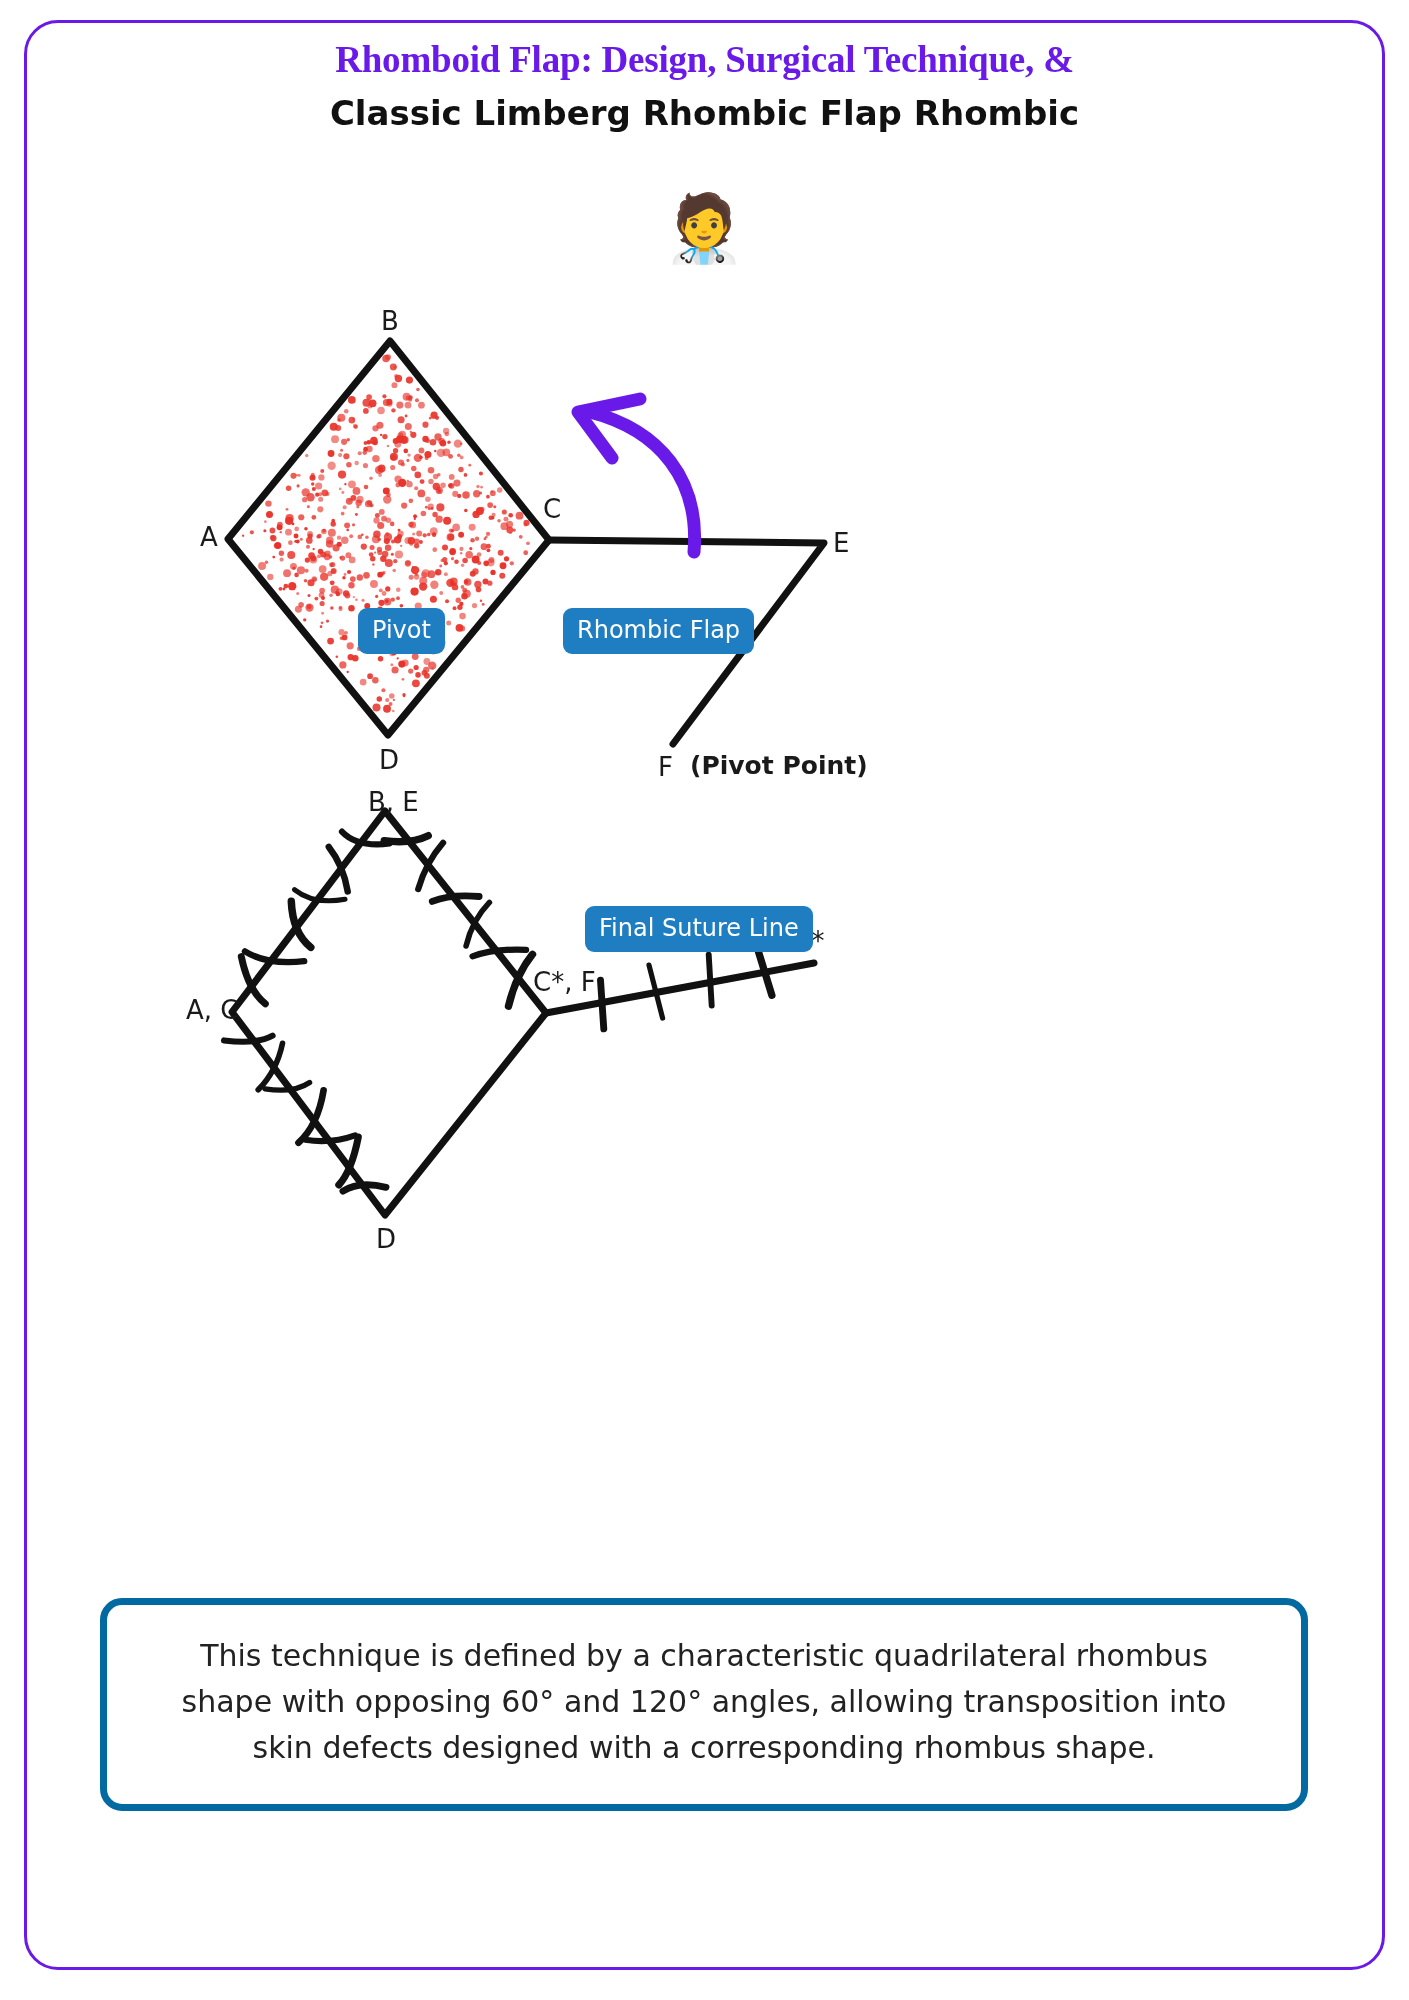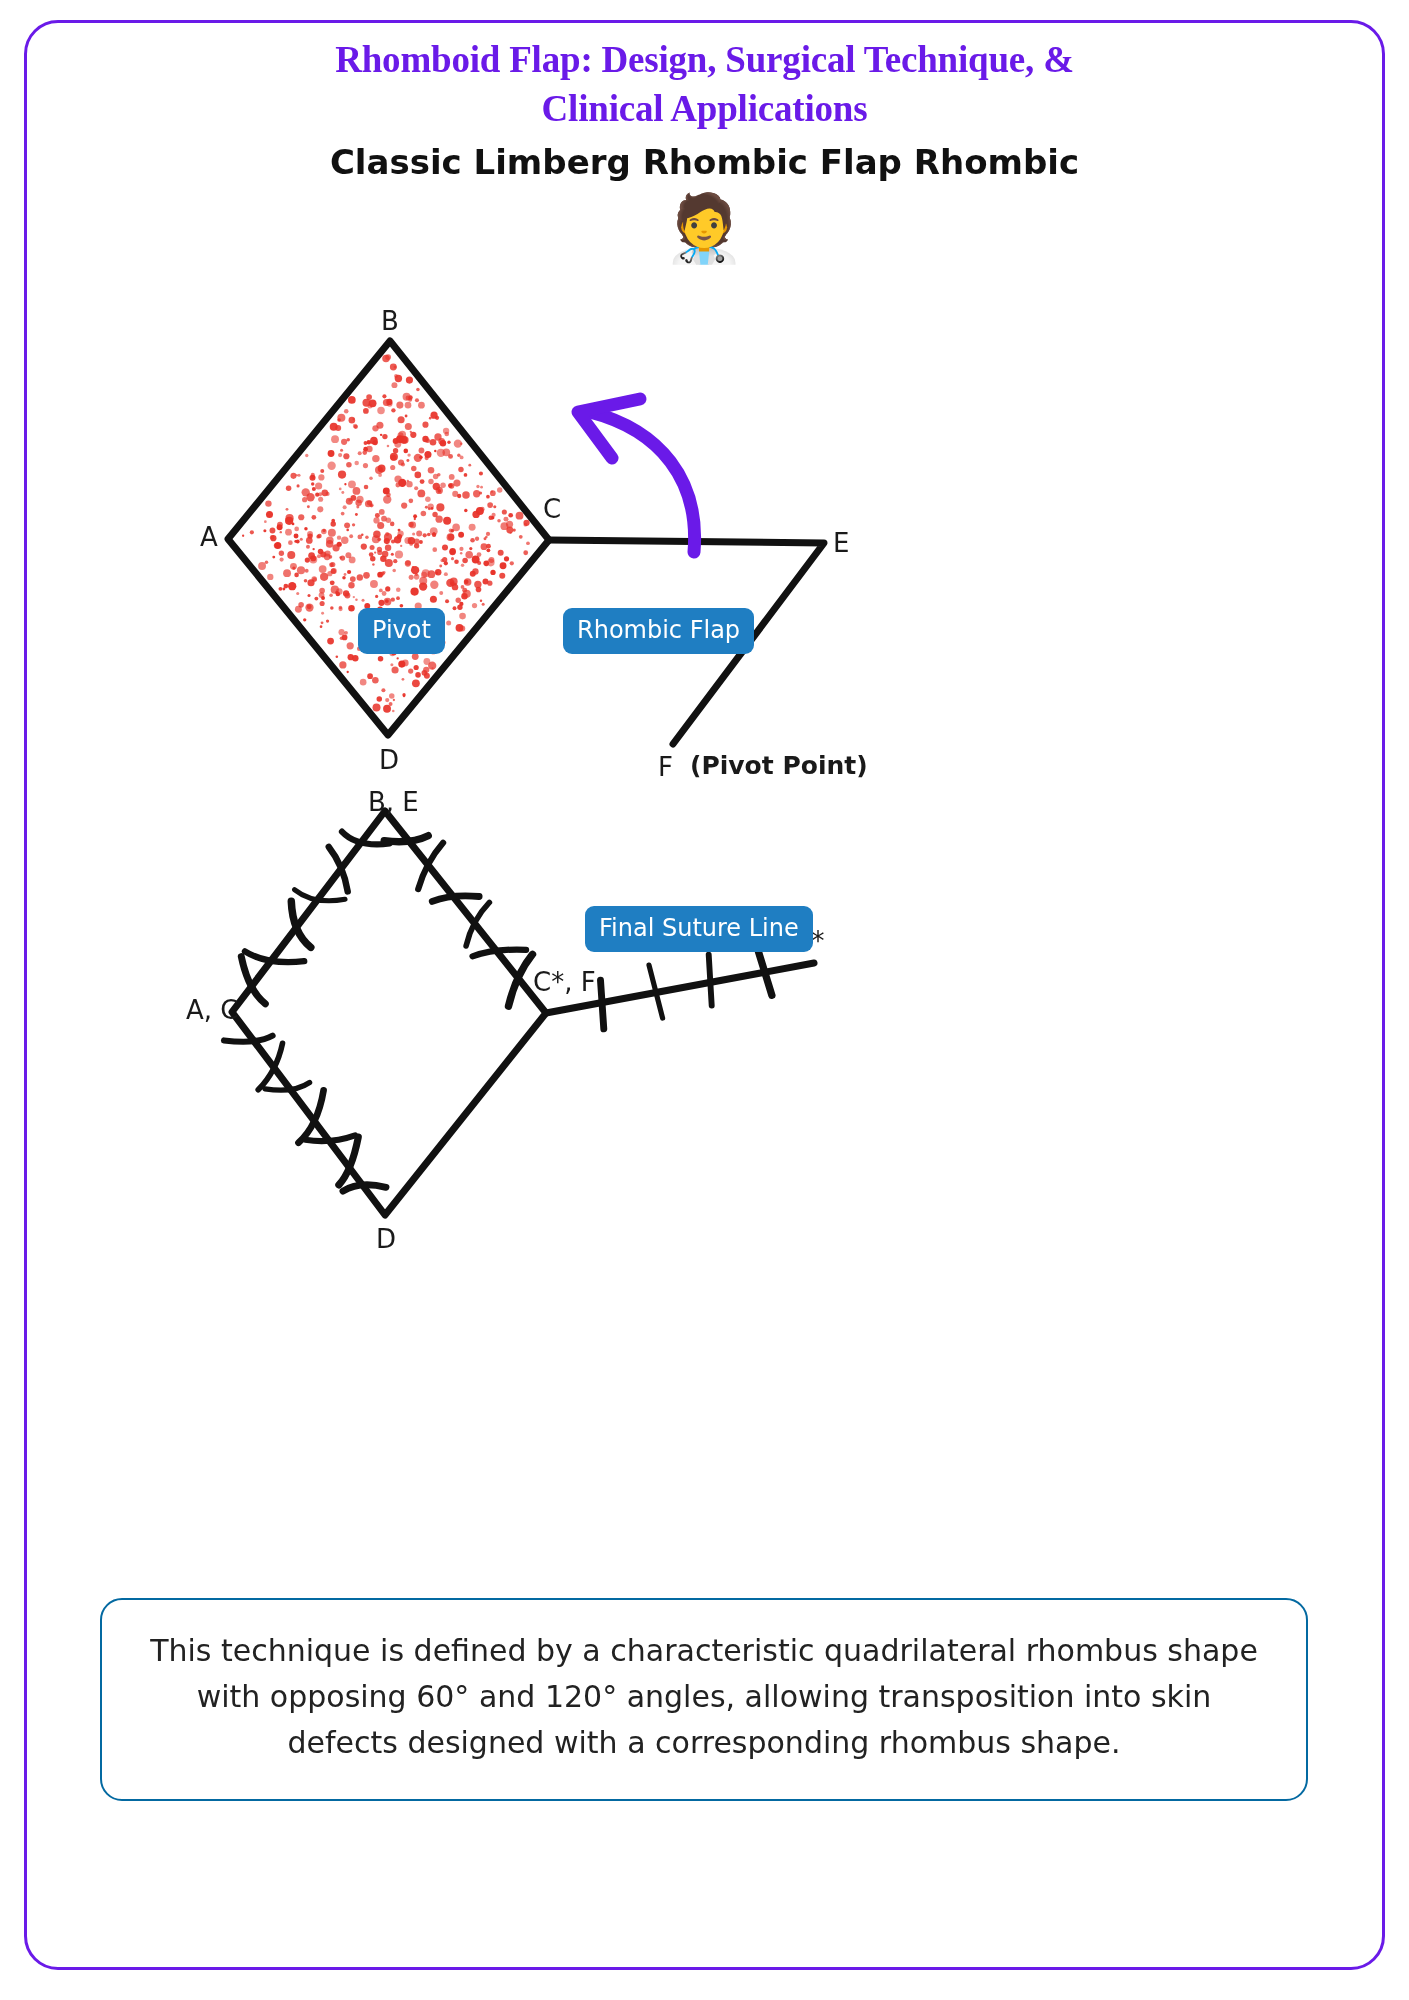--- a/index.html
+++ b/index.html
@@ -103,21 +103,21 @@
     white-space: nowrap;
   }
 
   
   #desc-box {
     position: absolute;
     left: 100px;
     top: 1598px;
     width: 1208px;
     box-sizing: border-box;
-    border: 2px solid #0369a1;
+    border: 7px solid #0369a1;
     border-radius: 22px;
     background: #ffffff;
     padding: 28px 44px 32px 44px;
   }
   #desc-text {
     font-family: "DejaVu Sans", "Liberation Sans", sans-serif;
     font-size: 30px;
     line-height: 1.54;
     color: #222222;
     text-align: center;
@@ -126,21 +126,20 @@
 </style>
 </head>
 <body>
 
 <div id="page-frame"></div>
 
 <div id="title-block">
   <div class="main-title">
     <span>Rhomboid Flap: Design, Surgical Technique, &amp;</span>
     <br>
-    <span>Clinical Applications</span>
   </div>
   <div class="sub-title">Classic Limberg Rhombic Flap Rhombic</div>
 </div>
 
 <div id="surgeon-emoji">🧑‍⚕️</div>
 
 <svg id="figure-canvas" viewBox="0 0 1409 2000" xmlns="http://www.w3.org/2000/svg">
   <defs>
     
   </defs>

